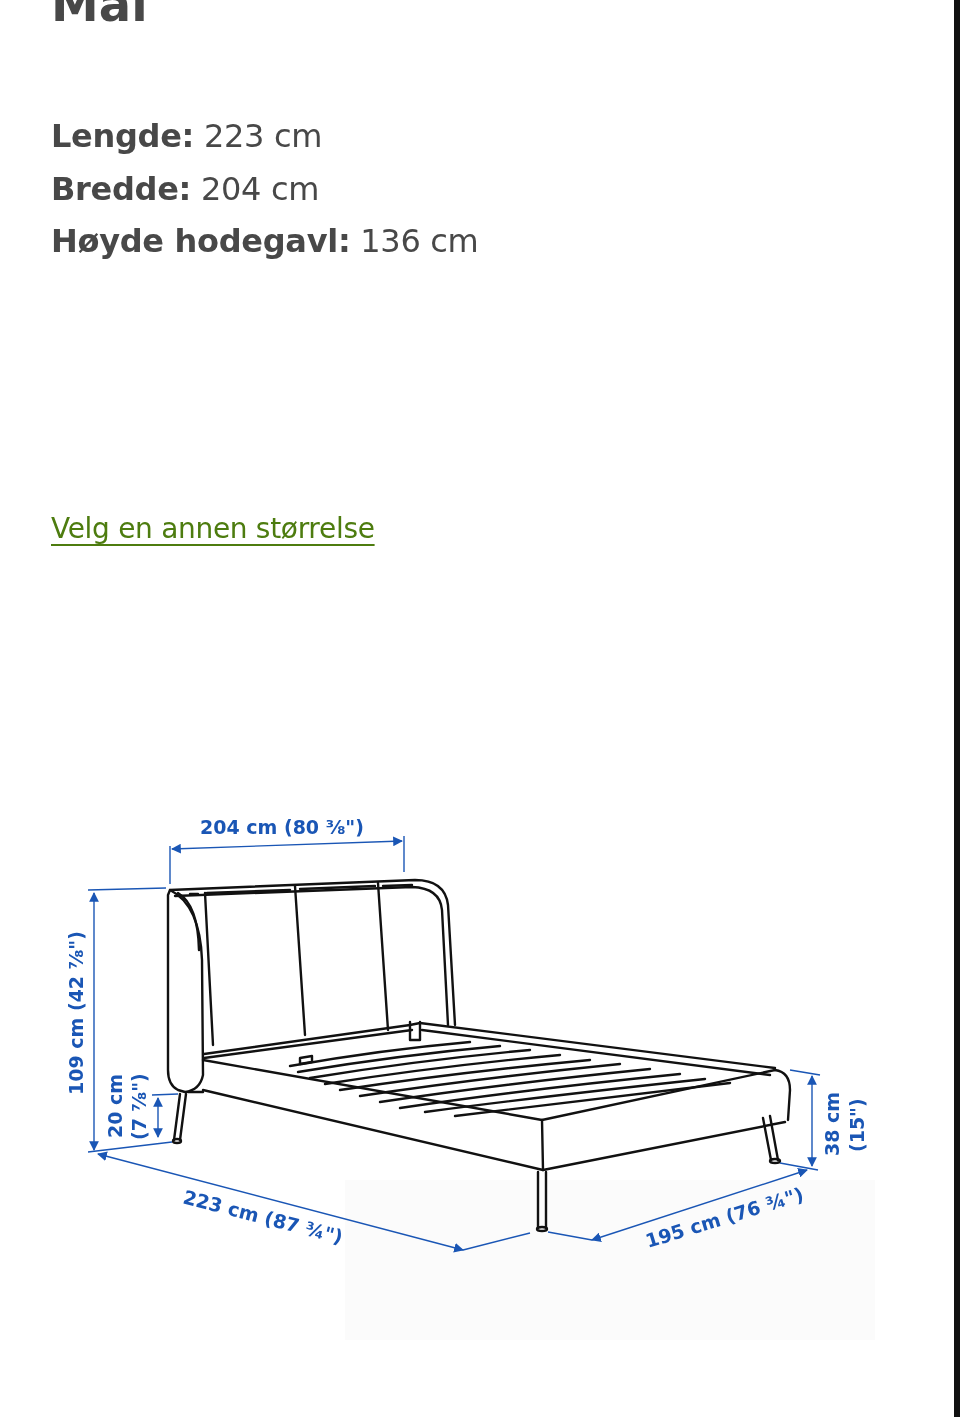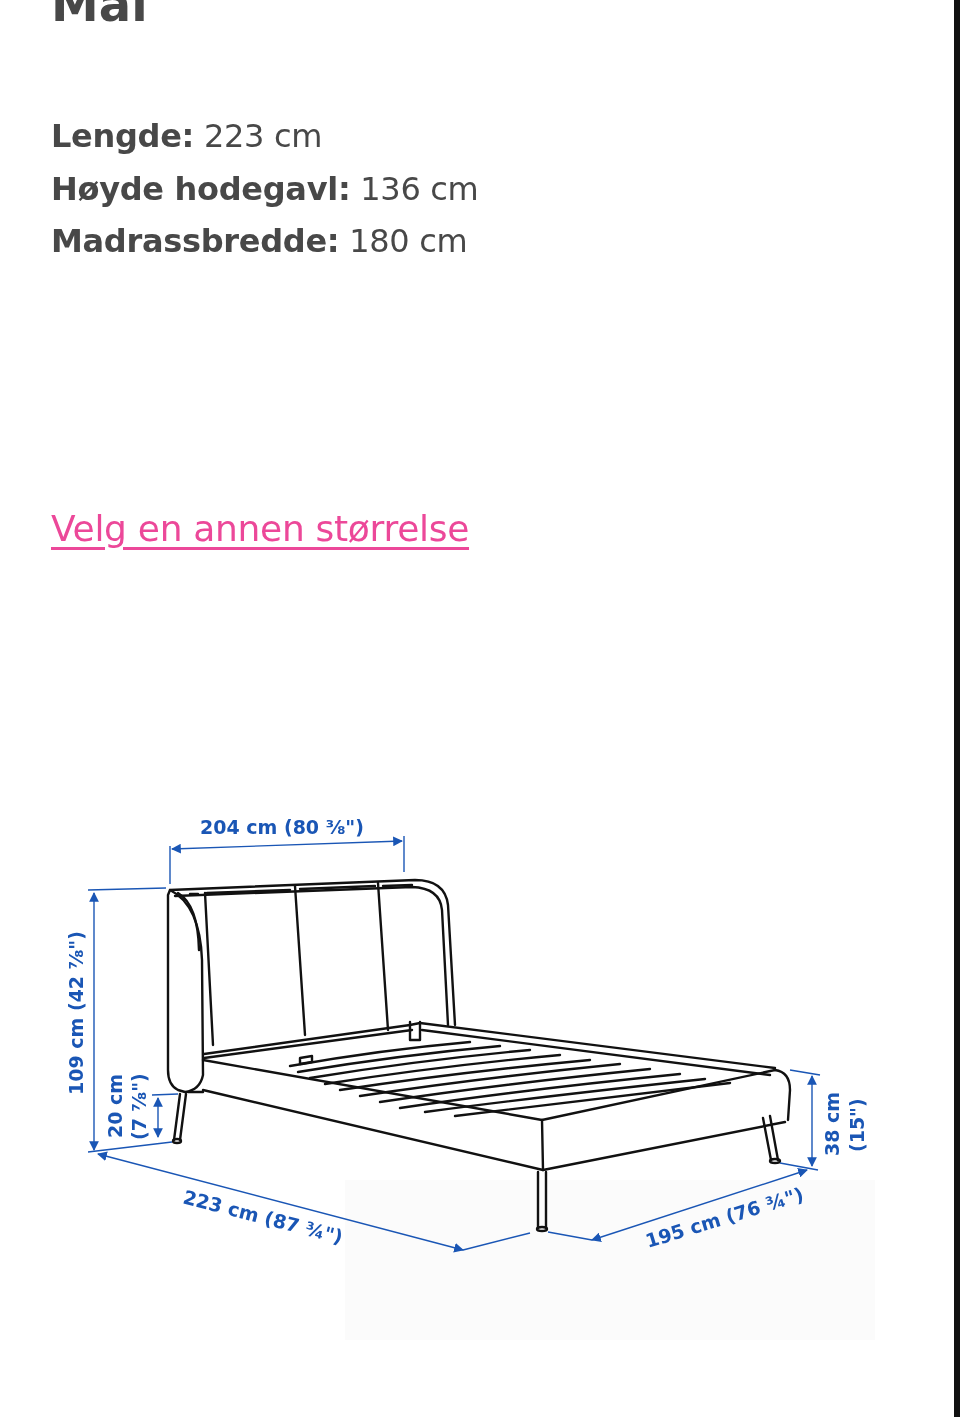--- a/index.html
+++ b/index.html
@@ -19,43 +19,43 @@
     .spec-list {
       position: absolute; left: 35px; top: 94px; margin: 16px; padding: 0; list-style: none;
     }
     .spec-item {
       font-size: 32px; line-height: 52.5px; white-space: nowrap; letter-spacing: -0.3px;
     }
     .spec-key { font-weight: bold; }
     .spec-val { font-weight: normal; }
     .size-link {
       position: absolute; left: 51px; top: 503px;
-      font-size: 36px; line-height: 52px; color: #ec4899; text-decoration: underline;
+      font-size: 28px; line-height: 52px; color: #4d7c0f; text-decoration: underline;
       text-underline-offset: 6px; cursor: pointer; letter-spacing: -0.3px;
     }
     .diagram {
       position: absolute; left: 0; top: 780px; width: 960px; height: 560px;
     }
     .diagram svg { width: 960px; height: 560px; display: block; }
     .dim-label {
       font-family: "DejaVu Sans", "Liberation Sans", sans-serif;
       font-weight: bold; fill: #1a56b5; font-size: 19px;
     }
   </style>
 </head>
 <body>
 
 <div class="right-edge"></div>
 
 <h2 class="section-title">Mål</h2>
 
 <ul class="spec-list">
   <li class="spec-item"><span class="spec-key">Lengde:</span> <span class="spec-val">223 cm</span></li>
+  <li class="spec-item"><span class="spec-key">Bredde:</span> <span class="spec-val">204 cm</span></li>
   <li class="spec-item"><span class="spec-key">Høyde hodegavl:</span> <span class="spec-val">136 cm</span></li>
-  <li class="spec-item"><span class="spec-key">Madrassbredde:</span> <span class="spec-val">180 cm</span></li>
 </ul>
 
 <a class="size-link">Velg en annen størrelse</a>
 
 <div class="diagram">
   <svg viewBox="0 780 960 560" xmlns="http://www.w3.org/2000/svg">
     <defs>
       <marker id="arr" viewBox="0 0 10 10" refX="9" refY="5" markerWidth="7" markerHeight="7" orient="auto-start-reverse">
         <path d="M0,0 L10,5 L0,10 z" fill="#1a56b5"></path>
       </marker>

